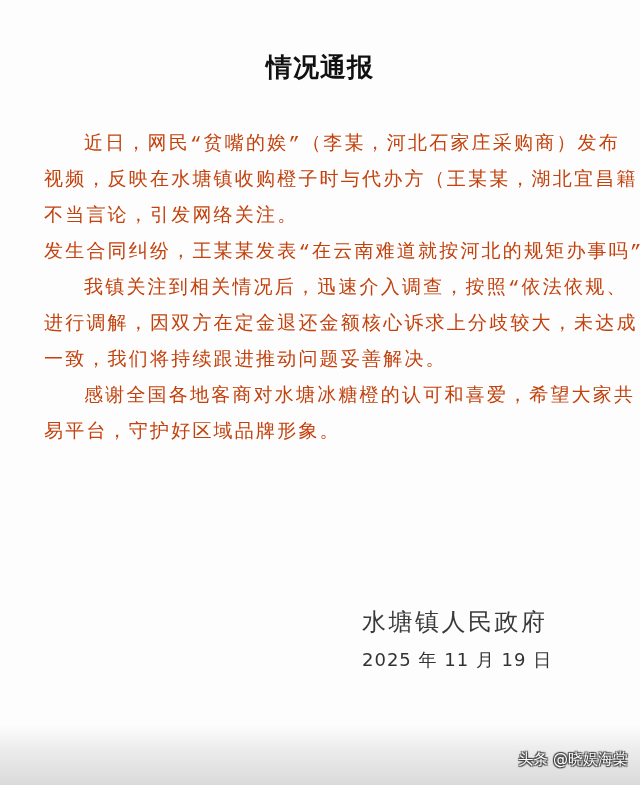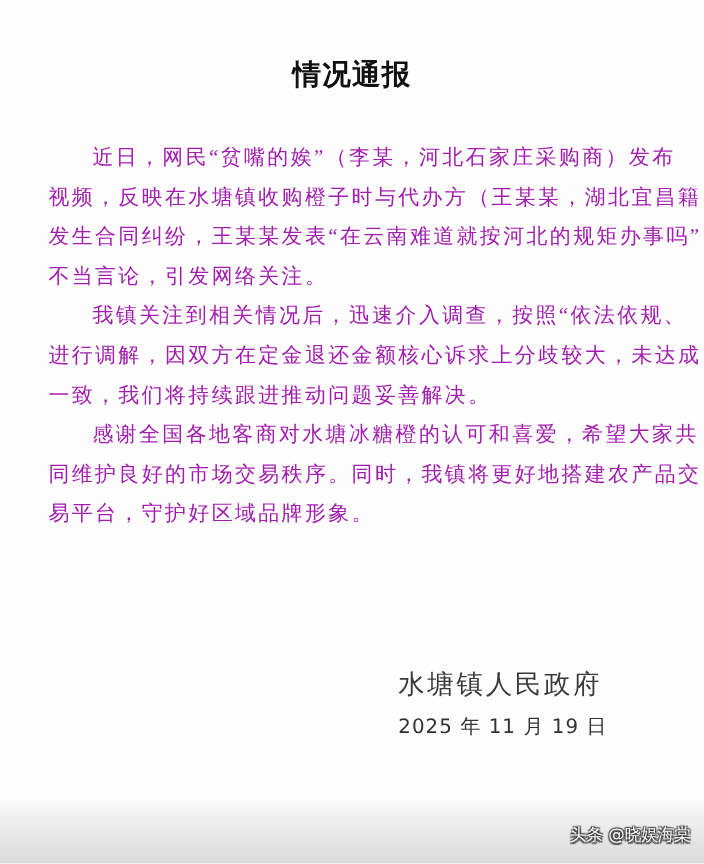--- a/index.html
+++ b/index.html
@@ -13,22 +13,22 @@
   .title {
     position: absolute; top: 50px; left: 0; width: 640px; text-align: center;
     font-size: 26px; font-weight: bold; color: #111; letter-spacing: 1px;
     font-family: "DejaVu Sans", "Liberation Sans", sans-serif;
   }
   .body-text {
     position: absolute; left: 44px; width: 556px; top: 126px;
   }
   .line {
     height: 36px; line-height: 36px; font-size: 19px; white-space: nowrap;
-    letter-spacing: 2.2px; color: #a21caf;
-    font-family: Liberation Serif, serif;
+    letter-spacing: 2.2px; color: #c2410c;
+    font-family: Liberation Mono, monospace;
   }
   .line.indent { padding-left: 40px; }
   .sig {
     position: absolute; left: 362px; top: 606px; font-size: 24px;
     letter-spacing: 2.5px; color: #3a3a3a;
     font-family: "DejaVu Sans", "Liberation Sans", sans-serif;
   }
   .date {
     position: absolute; left: 362px; top: 648px; font-size: 18px;
     color: #333; letter-spacing: 1px;
@@ -48,31 +48,30 @@
 </head>
 <body>
 
 <div class="page">
   <div class="title">情况通报</div>
 
   <div class="body-text">
     <div>
       <div class="line indent">近日，网民“贫嘴的娭”（李某，河北石家庄采购商）发布</div>
       <div class="line">视频，反映在水塘镇收购橙子时与代办方（王某某，湖北宜昌籍）</div>
+      <div class="line">不当言论，引发网络关注。</div>
       <div class="line">发生合同纠纷，王某某发表“在云南难道就按河北的规矩办事吗”</div>
-      <div class="line">不当言论，引发网络关注。</div>
     </div>
     <div>
       <div class="line indent">我镇关注到相关情况后，迅速介入调查，按照“依法依规、</div>
       <div class="line">进行调解，因双方在定金退还金额核心诉求上分歧较大，未达成</div>
       <div class="line">一致，我们将持续跟进推动问题妥善解决。</div>
     </div>
     <div>
       <div class="line indent">感谢全国各地客商对水塘冰糖橙的认可和喜爱，希望大家共</div>
-      <div class="line">同维护良好的市场交易秩序。同时，我镇将更好地搭建农产品交</div>
       <div class="line">易平台，守护好区域品牌形象。</div>
     </div>
   </div>
 
   <div class="sig">水塘镇人民政府</div>
   <div class="date">2025 年 11 月 19 日</div>
 
   <div class="bottom-fade"></div>
   <div class="watermark">头条 @晓娱海棠</div>
 </div>

